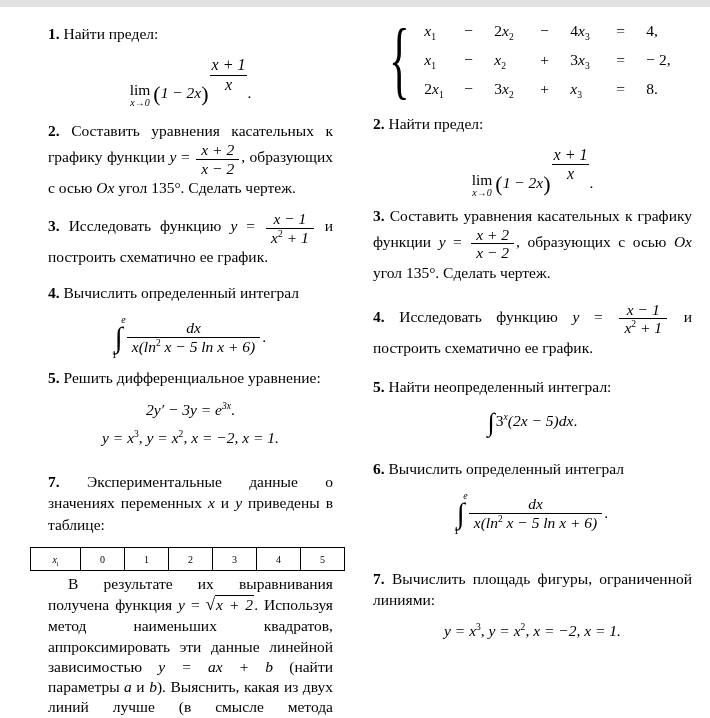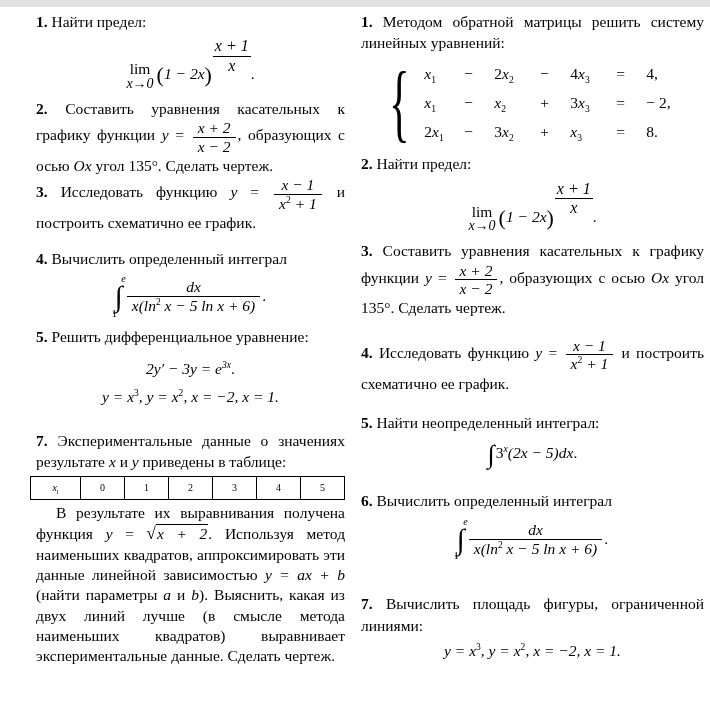--- a/index.html
+++ b/index.html
@@ -5,36 +5,36 @@
   html,body{margin:0;padding:0;}
   body{
     width:710px;height:718px;overflow:hidden;background:#ffffff;color:#000;
     font-family:"Liberation Serif","DejaVu Serif",serif;font-size:15.5px;
   }
   .top-strip{height:7px;background:#e2e2e2;}
   .doc{display:flex;box-sizing:border-box;padding:4px 6px 0 36px;gap:16px;}
   .col{flex:none;}
   .col-left{width:309px;}
   .col-right{width:343px;}
-  .p{margin:0;text-align:justify;line-height:1.38;}
+  .p{margin:12px;text-align:justify;line-height:1.38;}
   .pn{font-weight:bold;}
   .mi{font-style:italic;}
   .up{font-style:normal;}
   sup,sub{font-size:0.62em;line-height:0;}
   .display{text-align:center;margin:5px 0 7px;line-height:1.2;}
 
   
   .frac{display:inline-block;vertical-align:middle;text-align:center;line-height:1.12;margin:0 2px;}
   .frac .fn{display:block;padding:0 5px;border-bottom:1px solid #000;}
   .frac .fd{display:block;padding:0 5px;text-align:right;}
 
   
   .lim{display:inline-block;text-align:center;vertical-align:middle;line-height:1;margin-right:3px;}
   .lim .l1{display:block;}
-  .lim .l2{display:block;font-size:14px;}
+  .lim .l2{display:block;font-size:10px;}
   .bp{font-size:22px;line-height:1;vertical-align:-3px;}
   .supfrac{display:inline-block;font-size:16px;line-height:1.15;vertical-align:9px;margin-left:1px;font-style:italic;}
   .supfrac .fn{display:block;border-bottom:1px solid #000;padding:0 2px;}
   .supfrac .fd{display:block;}
 
   
   .intgroup{display:inline-flex;align-items:center;vertical-align:middle;}
   .intcol{display:inline-flex;flex-direction:column;align-items:center;line-height:1;margin-right:2px;}
   .intcol .iu{font-size:10px;font-style:italic;align-self:flex-end;margin-right:-3px;}
   .intcol .is{font-size:29px;line-height:0.85;}
@@ -104,21 +104,21 @@
 
       <div class="display disp-ode">
         <span class="mi">2y′ − 3y = e</span><sup class="mi">3x</sup><span>.</span>
       </div>
 
 
       <div class="display" style="margin:2px 0 2px;">
         <span class="mi">y = x</span><sup class="up">3</sup><span class="mi">, y = x</span><sup class="up">2</sup><span class="mi">, x = −2,  x = 1.</span>
       </div>
 
-      <p class="p mt24"><b class="pn">7.</b> <span>Экспериментальные данные о значениях результате </span><span class="mi">x</span><span> и </span><span class="mi">y</span><span> приведены в таблице:</span></p>
+      <p class="p mt24"><b class="pn">7.</b> <span>Экспериментальные данные о значениях переменных </span><span class="mi">x</span><span> и </span><span class="mi">y</span><span> приведены в таблице:</span></p>
 
       <table class="data-table">
         <colgroup>
             <col class="c0">
             <col>
             <col>
             <col>
             <col>
             <col>
             <col>
@@ -135,21 +135,20 @@
         </tr>
       </tbody>
         </table>
 
       <p class="p p8"><span>В результате их выравнивания получена функция </span><span class="mi">y</span><span> = </span><span class="sqrt">√</span><span class="over">x + 2</span><span>.</span><span> Используя метод наименьших квадратов, аппроксимировать эти данные линейной зависимостью </span><span class="mi">y = ax + b</span><span> (найти параметры </span><span class="mi">a</span><span> и </span><span class="mi">b</span><span>). Выяснить, какая из двух линий лучше (в смысле метода наименьших квадратов) выравнивает экспериментальные данные. Сделать чертеж.</span></p>
 
     </div>
 
     <div class="col col-right">
 
-      <p class="p"><b class="pn">1.</b> <span>Методом обратной матрицы решить систему линейных уравнений:</span></p>
 
       <div class="system">
         <span class="sys-brace">{</span>
         <span class="sys-rows">
           <span class="eq-row">
             <span class="cell"><span></span><span class="mi">x</span><sub>1</sub></span>
             <span class="cell">−</span>
             <span class="cell"><span>2</span><span class="mi">x</span><sub>2</sub></span>
             <span class="cell">−</span>
             <span class="cell"><span>4</span><span class="mi">x</span><sub>3</sub></span>

